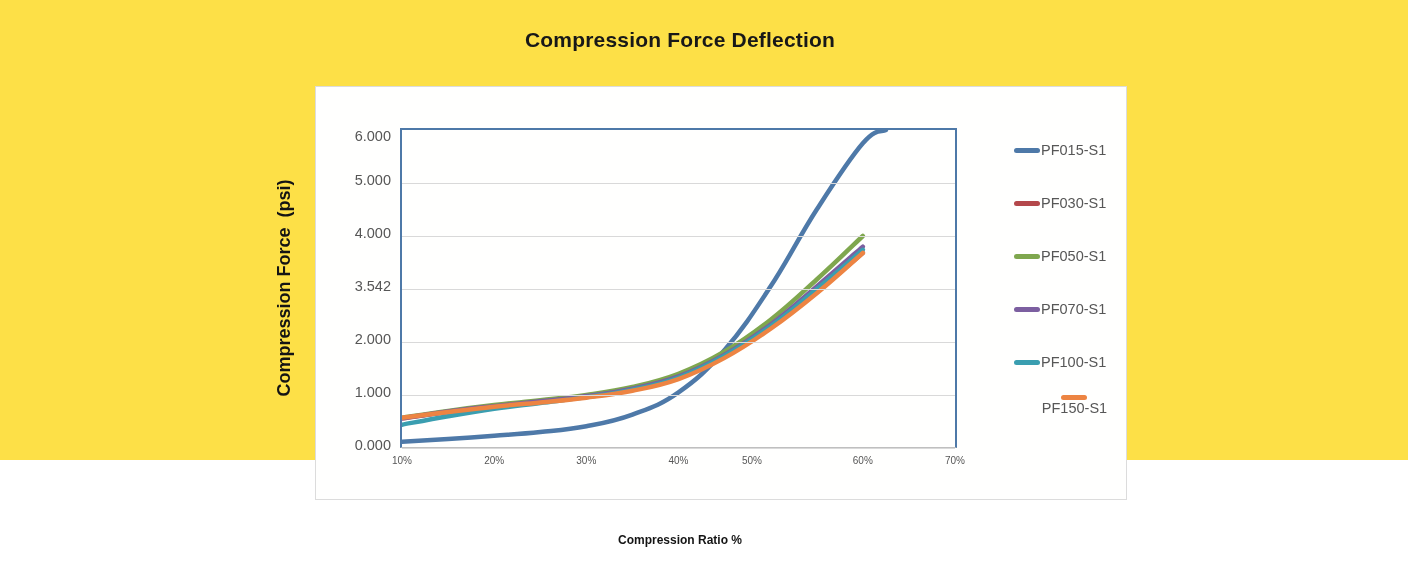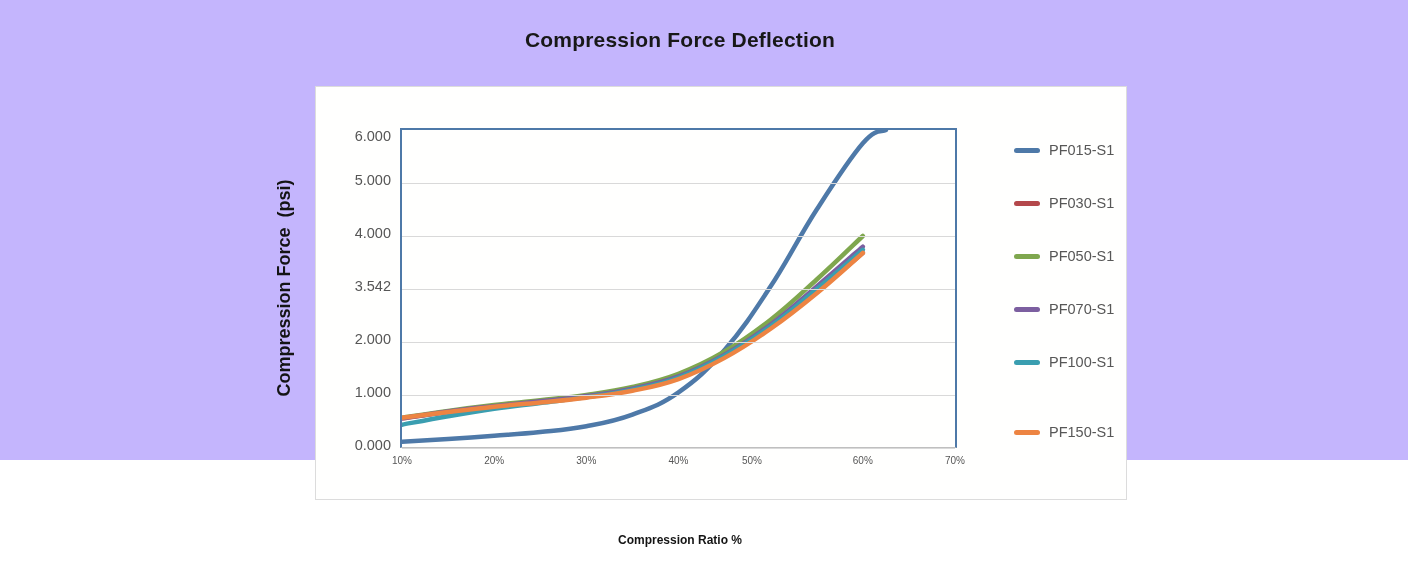--- a/index.html
+++ b/index.html
@@ -2,21 +2,21 @@
 <html><head>
 <meta charset="utf-8">
 <style>
   * { box-sizing: border-box; margin: 0; padding: 0; }
   html, body {
     width: 1408px; height: 576px;
     background: #ffffff;
     font-family: "Liberation Sans", sans-serif;
     overflow: hidden;
   }
-  #root { position: relative; width: 1408px; height: 460px; background: #c4b5fd; }
+  #root { position: relative; width: 1408px; height: 460px; background: #fde047; }
 
   
   #chart-title {
     position: absolute; left: 0; top: 28px; width: 1360px;
     text-align: center;
     font-size: 21px; font-weight: bold; color: #181818;
     letter-spacing: 0.2px;
   }
 
   
@@ -76,21 +76,21 @@
     font-size: 10px; color: #565656;
   }
 
   
   #legend {
     position: absolute; left: 1014px; top: 140px;
     width: 120px; height: 300px;
   }
   .legend-row {
     position: absolute; left: 0; width: 120px; height: 20px;
-    display: flex; align-items: center; gap: 8px;
+    display: flex; align-items: center; gap: 0px;
   }
   .legend-swatch {
     width: 26px; height: 5px; border-radius: 3px; flex: 0 0 auto;
   }
   .legend-label {
     font-size: 14.5px; color: #575757; margin-left: 1px; white-space: nowrap;
   }
 
   svg { display: block; }
 </style>
@@ -159,19 +159,19 @@
         <span class="legend-label">PF050-S1</span>
       </div>
       <div class="legend-row" style="top: 159px;">
         <span class="legend-swatch" style="background: rgb(124, 95, 160);"></span>
         <span class="legend-label">PF070-S1</span>
       </div>
       <div class="legend-row" style="top: 212px;">
         <span class="legend-swatch" style="background: rgb(58, 158, 176);"></span>
         <span class="legend-label">PF100-S1</span>
       </div>
-      <div class="legend-row" style="top: 282px;">
+      <div class="legend-row" style="top: 255px; flex-direction: column;">
         <span class="legend-swatch" style="background: rgb(237, 132, 66);"></span>
         <span class="legend-label">PF150-S1</span>
       </div>
     </div>
 
 </div>
 
 </body></html>

